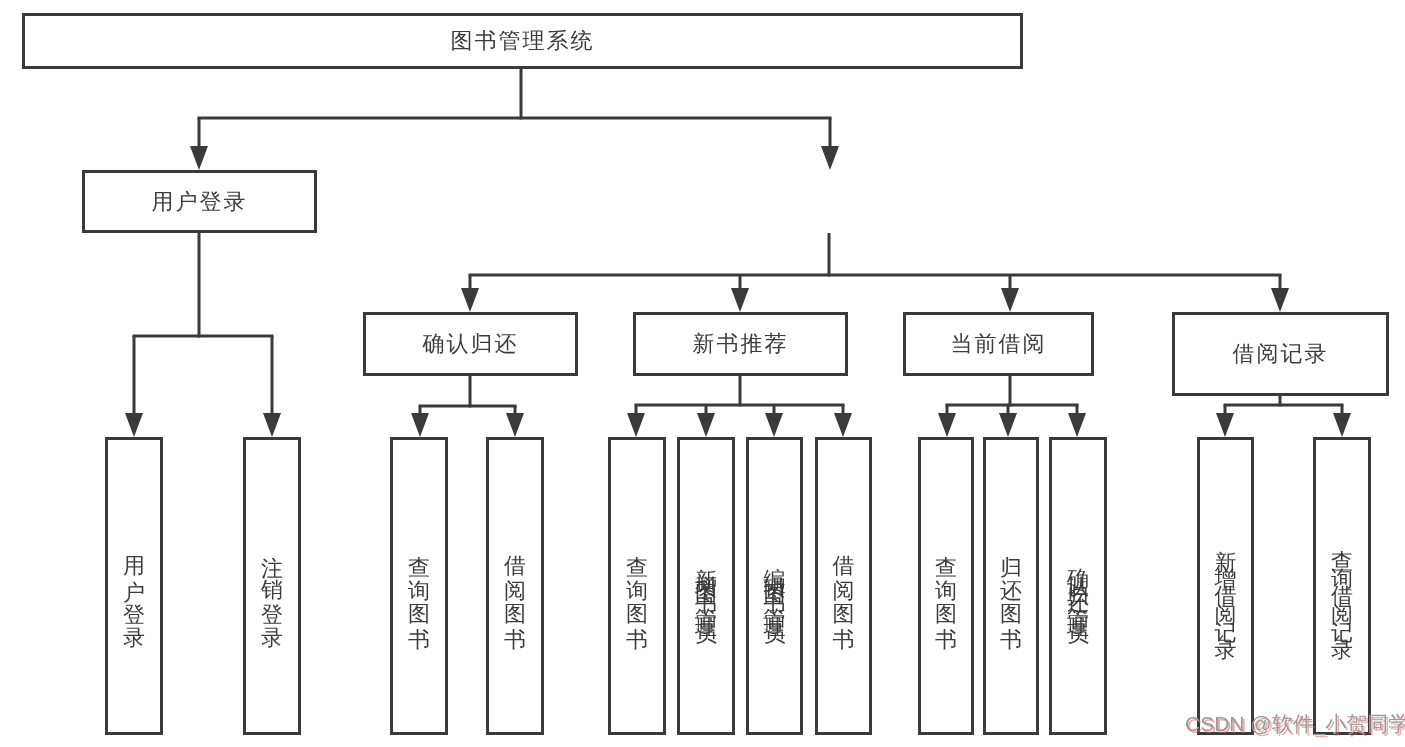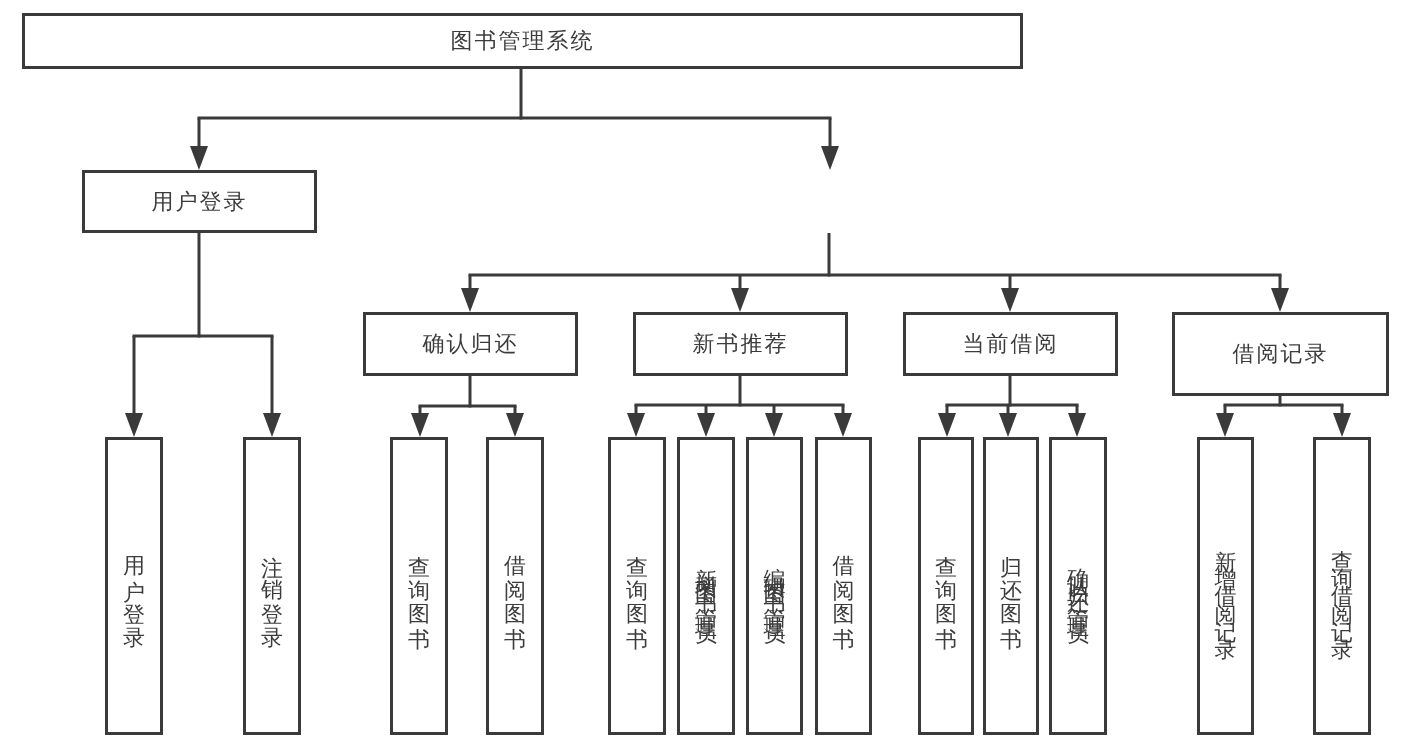--- a/index.html
+++ b/index.html
@@ -89,35 +89,36 @@
       <path d="M1333 413 H1351 L1342 437 Z"></path>
     </g>
   </svg>
 
   <div class="box hbox" style="left:22px;top:13px;width:1001px;height:56px;">图书管理系统</div>
 
   <div class="box hbox" style="left:82px;top:170px;width:235px;height:63px;">用户登录</div>
 
   <div class="box hbox" style="left:363px;top:312px;width:215px;height:64px;">确认归还</div>
   <div class="box hbox" style="left:633px;top:312px;width:215px;height:64px;">新书推荐</div>
-  <div class="box hbox" style="left:903px;top:312px;width:215px;height:64px;">当前借阅</div>
+  <div class="box hbox" style="left:903px;top:312px;width:191px;height:64px;">当前借阅</div>
   <div class="box hbox" style="left:1172px;top:312px;width:217px;height:84px;">借阅记录</div>
 
   <div class="box vbox vt4" style="left:105px;top:437px;width:58px;height:298px;">用户登录</div>
   <div class="box vbox vt4" style="left:243px;top:437px;width:58px;height:298px;">注销登录</div>
 
   <div class="box vbox vt4" style="left:390px;top:437px;width:58px;height:298px;">查询图书</div>
   <div class="box vbox vt4" style="left:486px;top:437px;width:58px;height:298px;">借阅图书</div>
 
   <div class="box vbox vt4" style="left:608px;top:437px;width:58px;height:298px;">查询图书</div>
   <div class="box vbox vt9" style="left:677px;top:437px;width:58px;height:298px;">新增图书（管理员）</div>
   <div class="box vbox vt9" style="left:746px;top:437px;width:57px;height:298px;">编辑图书（管理员）</div>
   <div class="box vbox vt4" style="left:815px;top:437px;width:57px;height:298px;">借阅图书</div>
 
   <div class="box vbox vt4" style="left:918px;top:437px;width:56px;height:298px;">查询图书</div>
   <div class="box vbox vt4" style="left:983px;top:437px;width:56px;height:298px;">归还图书</div>
   <div class="box vbox vt9" style="left:1049px;top:437px;width:58px;height:298px;">确认归还（管理员）</div>
 
   <div class="box vbox vt6" style="left:1197px;top:437px;width:57px;height:298px;">新增借阅记录</div>
   <div class="box vbox vt6" style="left:1313px;top:437px;width:58px;height:298px;">查询借阅记录</div>
 
+  <div class="watermark">CSDN @软件_小贺同学</div>
 
 </div>
 
 </body></html>

